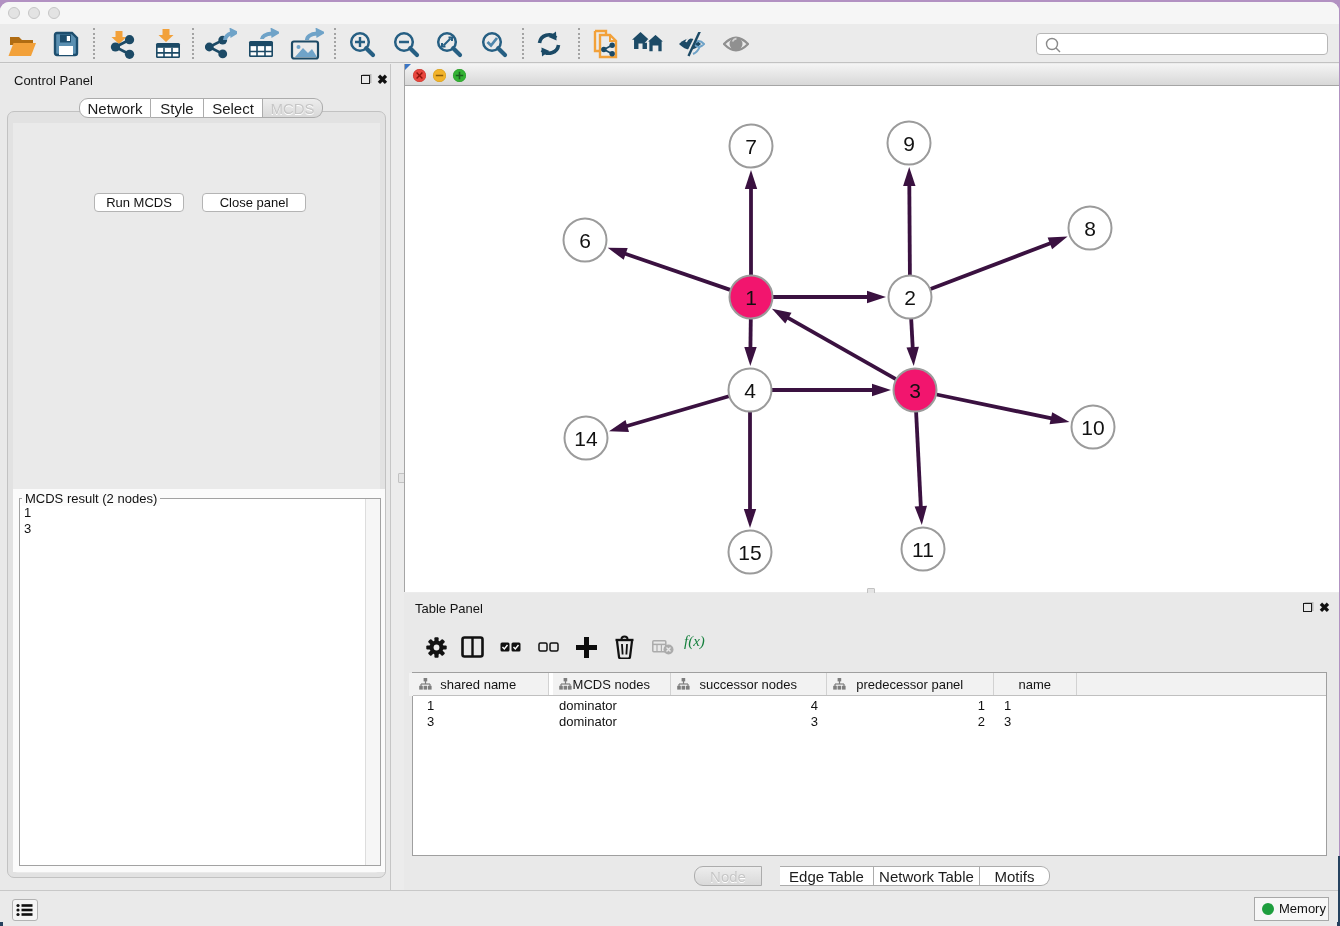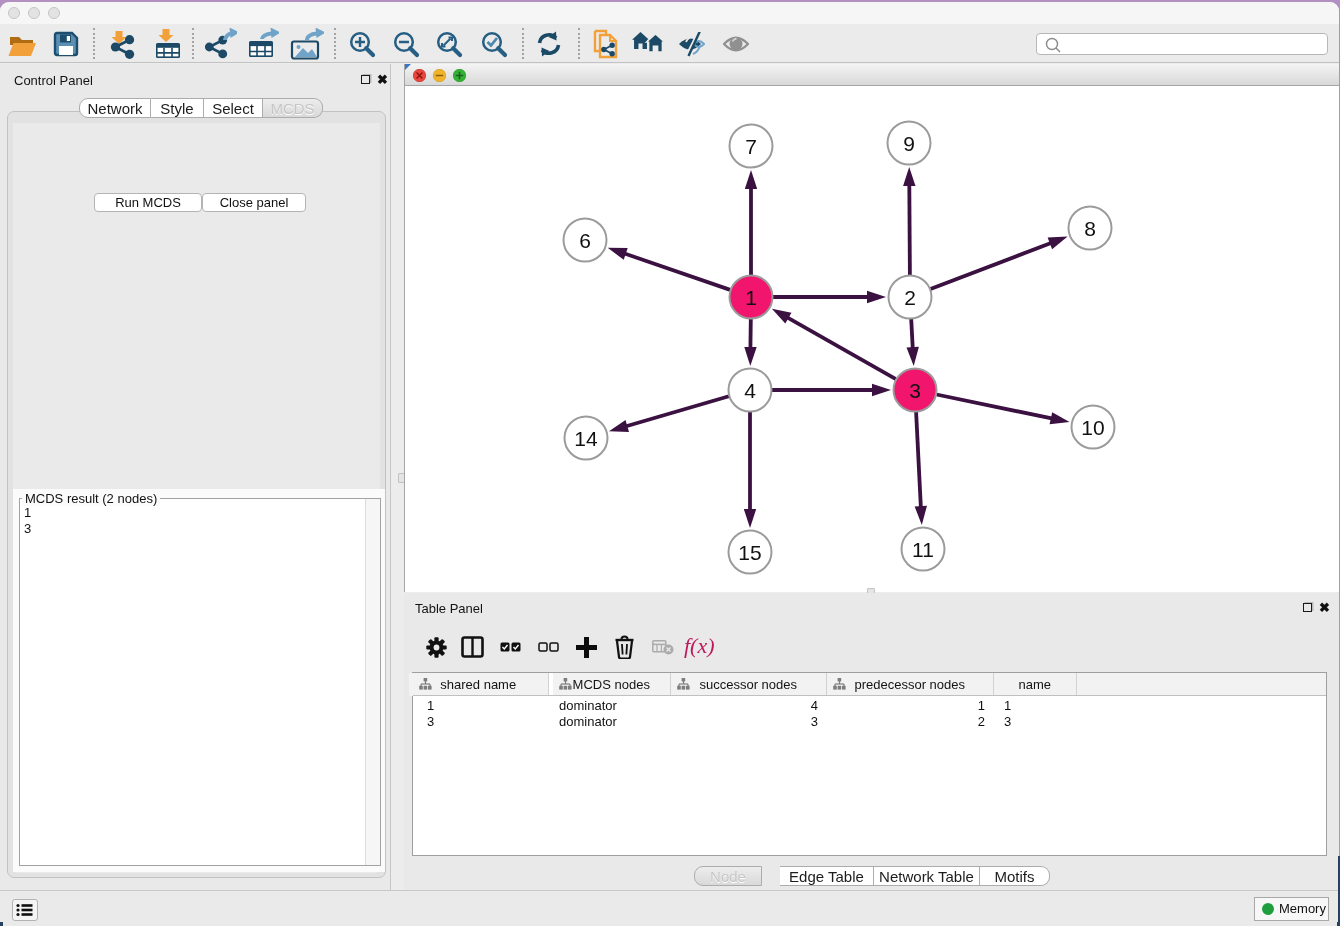--- a/index.html
+++ b/index.html
@@ -149,21 +149,21 @@
     <div class="abs" style="left:0;top:62px;width:391px;height:826px;background:#e9e9e9;border-right:1px solid #c6c6c6"></div>
     <div class="paneltitle" style="left:14px;top:71px">Control Panel</div>
     <div class="floatic" style="left:361px;top:73px"></div>
     <div class="closeic" style="left:377px;top:70px">✖</div>
     <div class="abs" style="left:7px;top:109px;width:379px;height:767px;background:#e2e2e2;border:1px solid #c2c2c2;border-radius:7px"></div>
     <div class="abs" style="left:13px;top:121px;width:367px;height:750px;background:#eaeaea;border-radius:0 0 5px 5px"></div>
     <div class="tab" style="left:79px;top:96px;width:72px;border-radius:9px 0 0 9px">Network</div>
     <div class="tab" style="left:151px;top:96px;width:53px;border-left:none">Style</div>
     <div class="tab" style="left:204px;top:96px;width:59px;border-left:none">Select</div>
     <div class="tab seltab" style="left:263px;top:96px;width:60px;border-left:none;border-radius:0 9px 9px 0">MCDS</div>
-    <div class="btn" style="left:94px;top:190.5px;width:108px">Run MCDS</div>
+    <div class="btn" style="left:94px;top:190.5px;width:90px">Run MCDS</div>
     <div class="btn" style="left:202px;top:190.5px;width:104px">Close panel</div>
     <div class="abs" style="left:13px;top:487px;width:372px;height:383px;background:#fbfbfb"></div>
     <div class="abs" style="left:19px;top:496px;width:362px;height:368px;border:1px solid #a2a2a2;background:#fff">
       <div style="position:absolute;left:4px;top:6px;font-size:13px;line-height:16px;color:#111">1<br>3</div>
       <div style="position:absolute;right:0;top:0;width:15px;height:366px;background:#f6f6f6;border-left:1px solid #ddd"></div>
     </div>
     <div class="abs" style="left:22px;top:489px;background:#fbfbfb;padding:0 3px;font-size:13px;color:#111">MCDS result (2 nodes)</div>
     <div class="abs" style="left:398px;top:470.5px;width:7px;height:10px;background:#e4e4e4;border:1px solid #c2c2c2;border-radius:1px"></div>
     <div class="abs" style="left:404px;top:62px;width:936px;height:22px;background:linear-gradient(#f4f4f4,#d8d8d8);border-bottom:1px solid #a5a5a5;border-left:1px solid #a5a5a5">
       <svg width="6" height="6" style="position:absolute;left:0;top:0">
@@ -273,26 +273,26 @@
       <line x1="13" y1="9" x2="12.4" y2="19.5" stroke="#111" stroke-width="1.8"></line>
     </svg>
     <svg style="position:absolute;left:652px;top:638px" width="22" height="15" viewBox="0 0 22 15">
       <rect x="0.8" y="0.8" width="13" height="11" rx="1" fill="none" stroke="#ababab" stroke-width="1.5"></rect>
       <line x1="0.8" y1="4.4" x2="13.8" y2="4.4" stroke="#ababab" stroke-width="1.5"></line>
       <line x1="5" y1="4.4" x2="5" y2="11.8" stroke="#ababab" stroke-width="1.2"></line>
       <line x1="9.4" y1="4.4" x2="9.4" y2="11.8" stroke="#ababab" stroke-width="1.2"></line>
       <circle cx="16.5" cy="9.5" r="5" fill="#ababab"></circle>
       <path d="M14.5,7.5 L18.5,11.5 M18.5,7.5 L14.5,11.5" stroke="#e9e9e9" stroke-width="1.4"></path>
     </svg>
-    <div style="position:absolute;left:684px;top:631px;font-family:'Liberation Serif',serif;font-style:italic;font-size:22px;color:#be185d">f(x)</div>
+    <div style="position:absolute;left:684px;top:631px;font-family:'Liberation Serif',serif;font-style:italic;font-size:15px;color:#15803d">f(x)</div>
     <div class="abs" style="left:412px;top:670px;width:915px;height:184px;background:#fff;border:1px solid #9f9f9f"></div>
     <div class="hcell" style="left:409px;top:670.5px;width:139.5px">shared name</div>
     <div class="hcell" style="left:552.5px;top:670.5px;width:118.5px">MCDS nodes</div>
     <div class="hcell" style="left:671px;top:670.5px;width:155.5px">successor nodes</div>
-    <div class="hcell" style="left:826.5px;top:670.5px;width:167.5px">predecessor nodes</div>
+    <div class="hcell" style="left:826.5px;top:670.5px;width:167.5px">predecessor panel</div>
     <div class="hcell" style="left:994px;top:670.5px;width:82.5px">name</div>
     <div class="abs" style="left:1076.5px;top:670.5px;width:249.5px;height:23px;background:#f2f2f2"></div>
     <div class="abs" style="left:413px;top:693px;width:913px;height:1px;background:#c0c0c0"></div>
     <svg style="position:absolute;left:419px;top:676px" width="13" height="12" viewBox="0 0 13 12">
       <rect x="4.6" y="0" width="3.6" height="3.4" fill="#7d7d7d"></rect>
       <line x1="6.5" y1="3" x2="6.5" y2="6" stroke="#7d7d7d" stroke-width="1.2"></line>
       <line x1="2" y1="6" x2="11" y2="6" stroke="#7d7d7d" stroke-width="1.2"></line>
       <line x1="2" y1="6" x2="2" y2="8" stroke="#7d7d7d" stroke-width="1.2"></line>
       <line x1="11" y1="6" x2="11" y2="8" stroke="#7d7d7d" stroke-width="1.2"></line>
       <rect x="0.2" y="7.8" width="3.6" height="3.8" fill="#7d7d7d"></rect>

